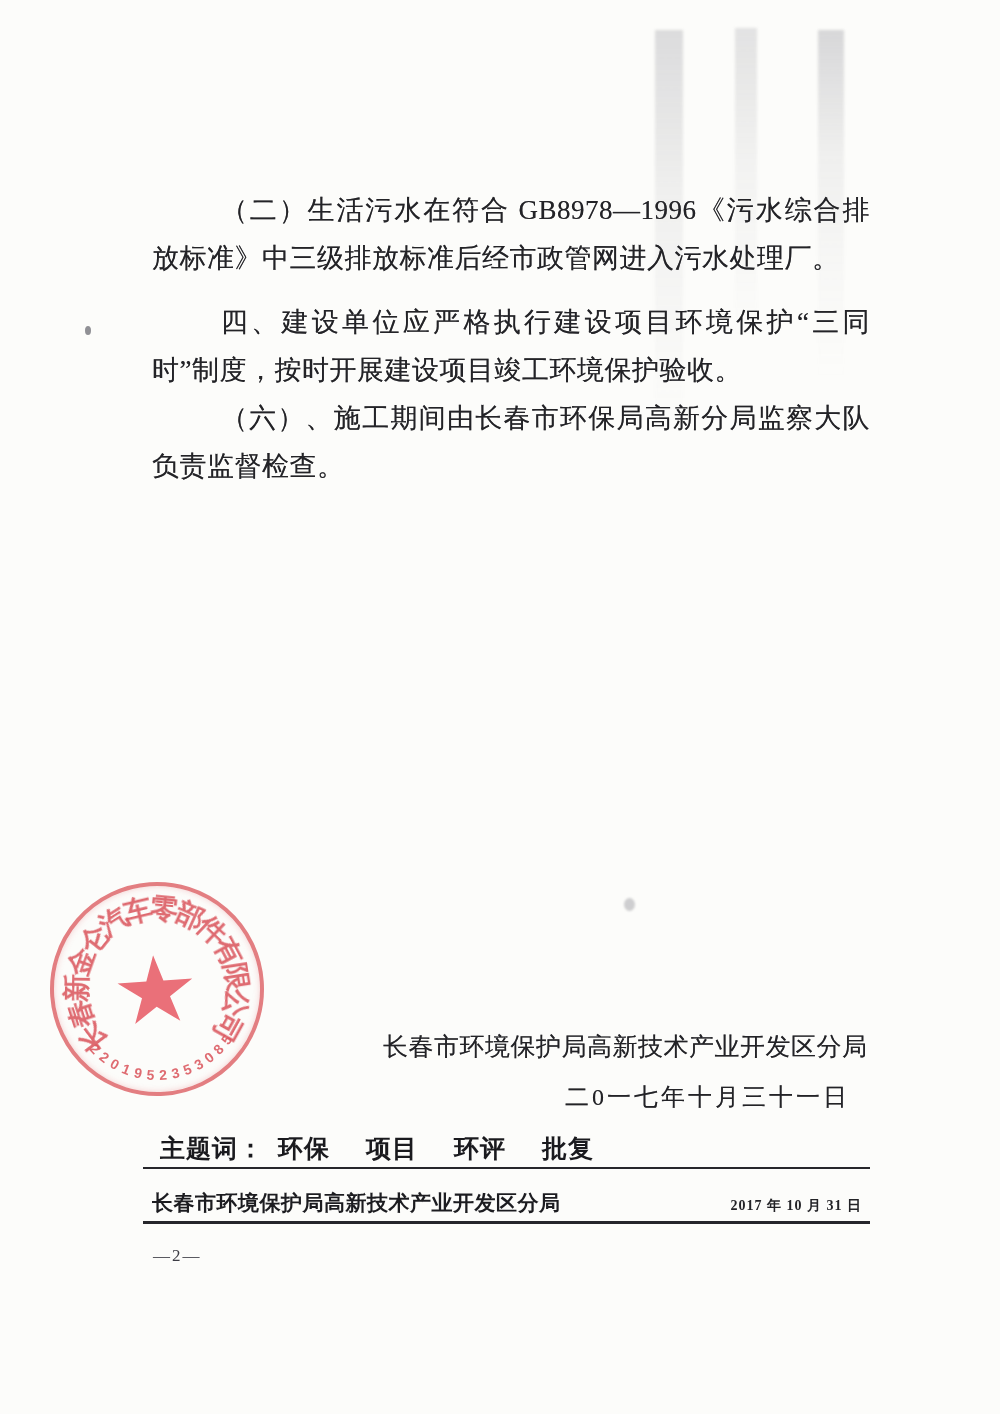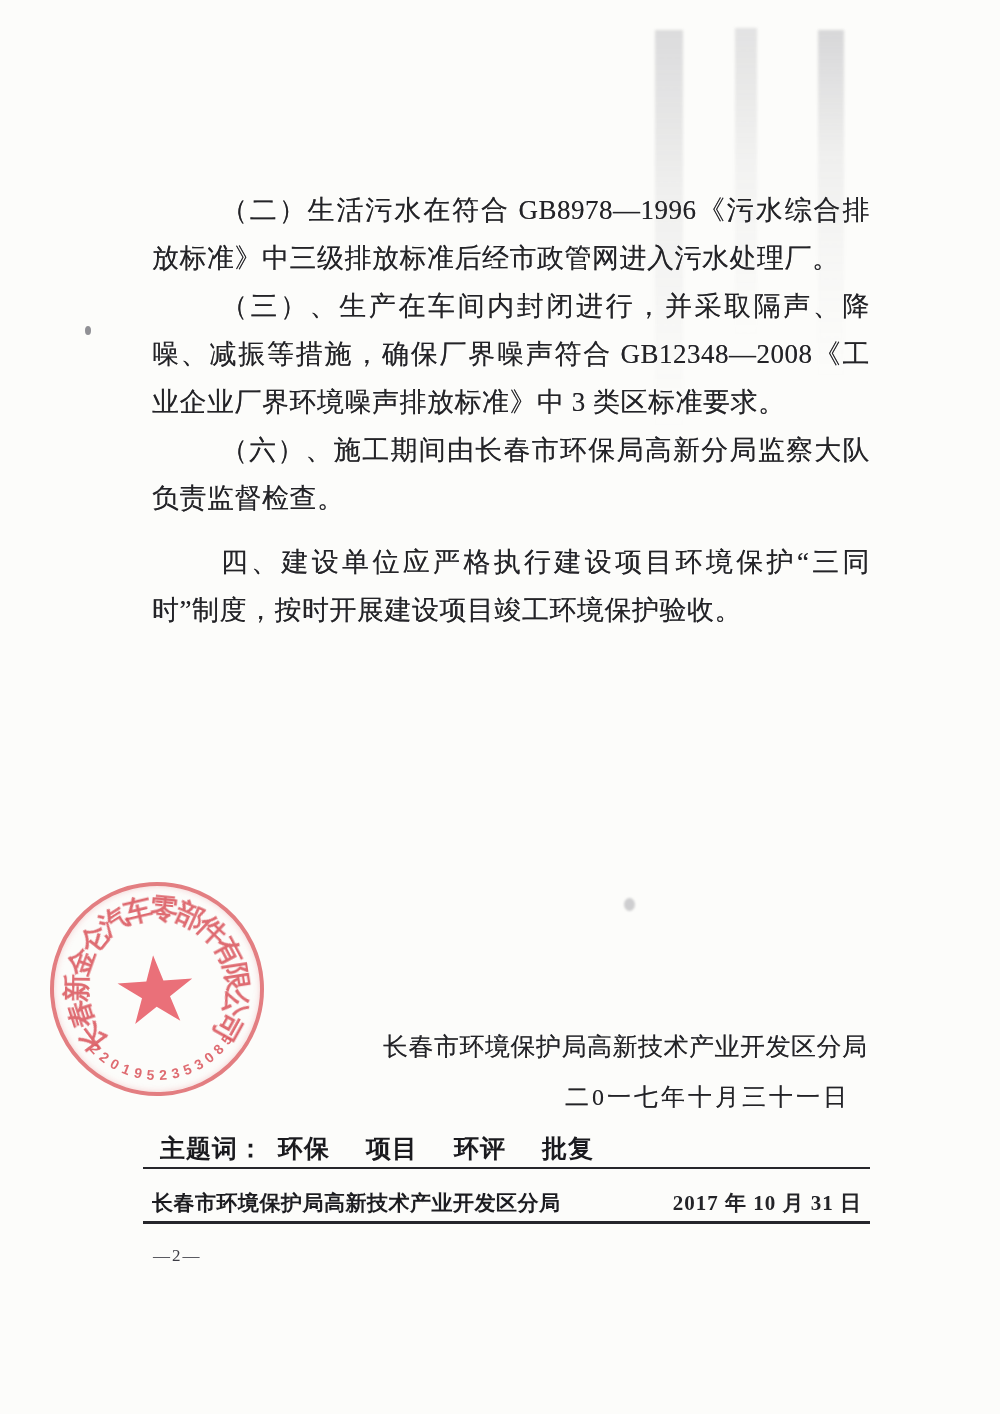--- a/index.html
+++ b/index.html
@@ -99,44 +99,43 @@
   .rule-2 { top:1221px; height:3px; }
   .footer-row {
     position:absolute; left:152px; top:1189px; width:710px;
     display:flex; justify-content:space-between; align-items:baseline;
   }
   .footer-issuer {
     font-family:"Liberation Sans","DejaVu Sans",sans-serif;
     font-weight:bold; font-size:21px; color:#1c1c20; letter-spacing:.5px;
   }
   .footer-date {
-    font-size:21px; font-weight:bold; color:#232327; letter-spacing:1px;text-align:right;
+    font-size:14px; font-weight:bold; color:#232327; letter-spacing:1px;text-align:right;
   }
   .page-number {
     position:absolute; left:153px; top:1246px;
     font-size:17px; color:#3c3c44; letter-spacing:2px;
     filter:blur(.3px);
   }
 </style>
 </head>
 <body>
 
 <div class="page">
 
   <div class="streak streak-1"></div>
   <div class="streak streak-2"></div>
   <div class="streak streak-3"></div>
   <div class="speck-1"></div>
   <div class="speck-2"></div>
 
   <main class="body-text">
     <p class="para">（二）生活污水在符合 GB8978—1996《污水综合排放标准》中三级排放标准后经市政管网进入污水处理厂。</p>
-    <p class="para">（三）、生产在车间内封闭进行，并采取隔声、降噪、减振等措施，确保厂界噪声符合 GB12348—2008《工业企业厂界环境噪声排放标准》中 3 类区标准要求。</p>
+    <p class="para gap-before">四、建设单位应严格执行建设项目环境保护“三同时”制度，按时开展建设项目竣工环境保护验收。</p>
     <p class="para">（六）、施工期间由长春市环保局高新分局监察大队负责监督检查。</p>
-    <p class="para gap-before">四、建设单位应严格执行建设项目环境保护“三同时”制度，按时开展建设项目竣工环境保护验收。</p>
   </main>
 
   <div class="signature-agency">长春市环境保护局高新技术产业开发区分局</div>
   <div class="signature-date">二0一七年十月三十一日</div>
 
   <div class="stamp" id="company-seal">
     <div class="stamp-ring"></div>
     <div class="stamp-star"></div>
   <span class="stamp-char" style="transform: translate(-50%, -50%) rotate(-123deg) translateY(-80px);">长</span>
       <span class="stamp-char" style="transform: translate(-50%, -50%) rotate(-104.077deg) translateY(-80px);">春</span>

